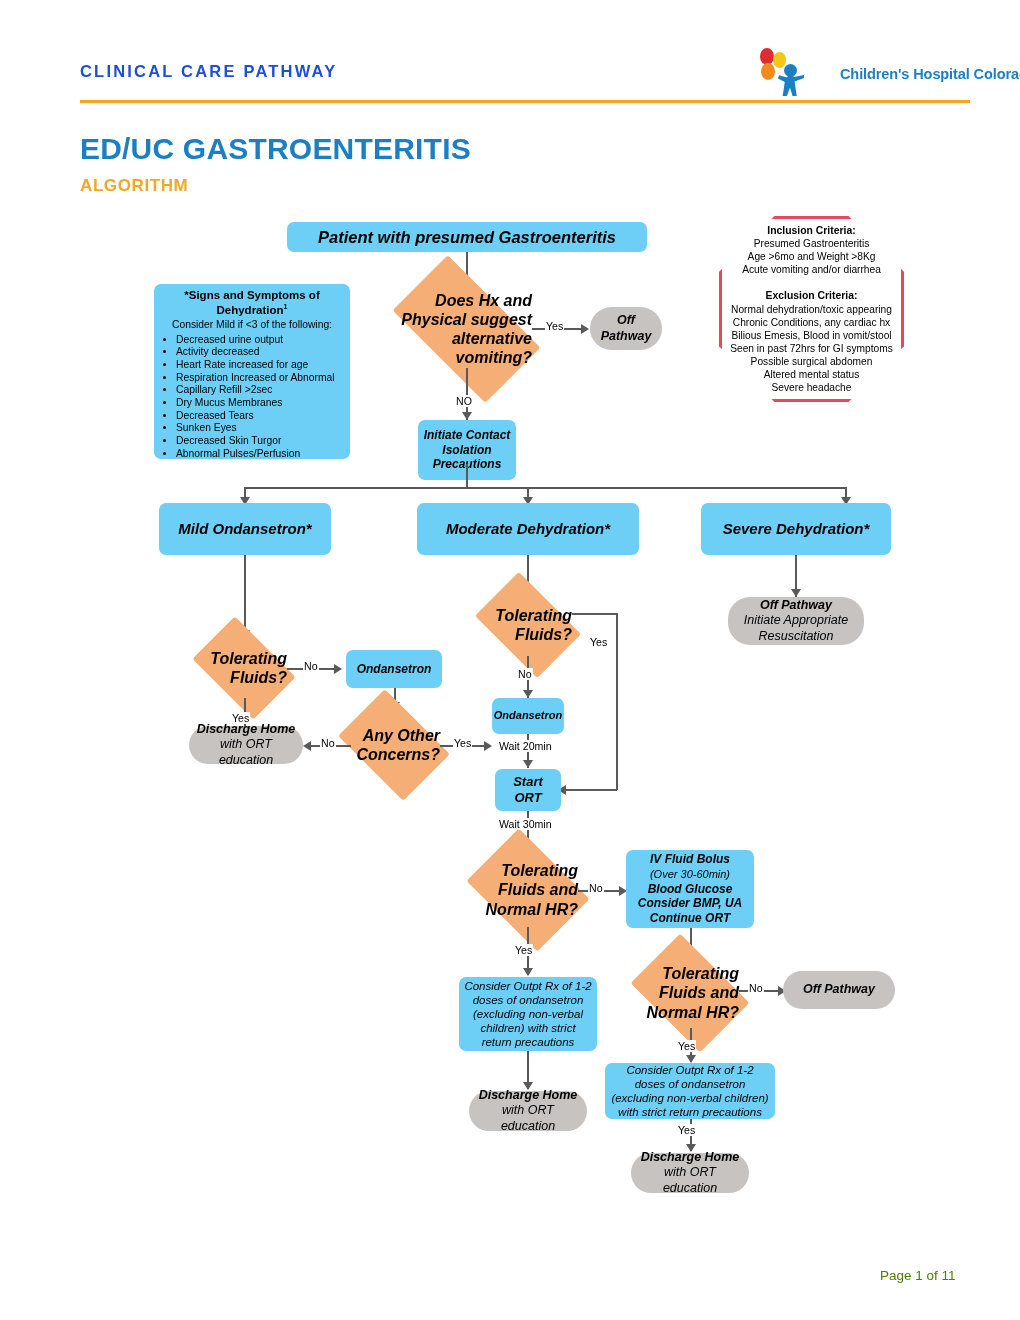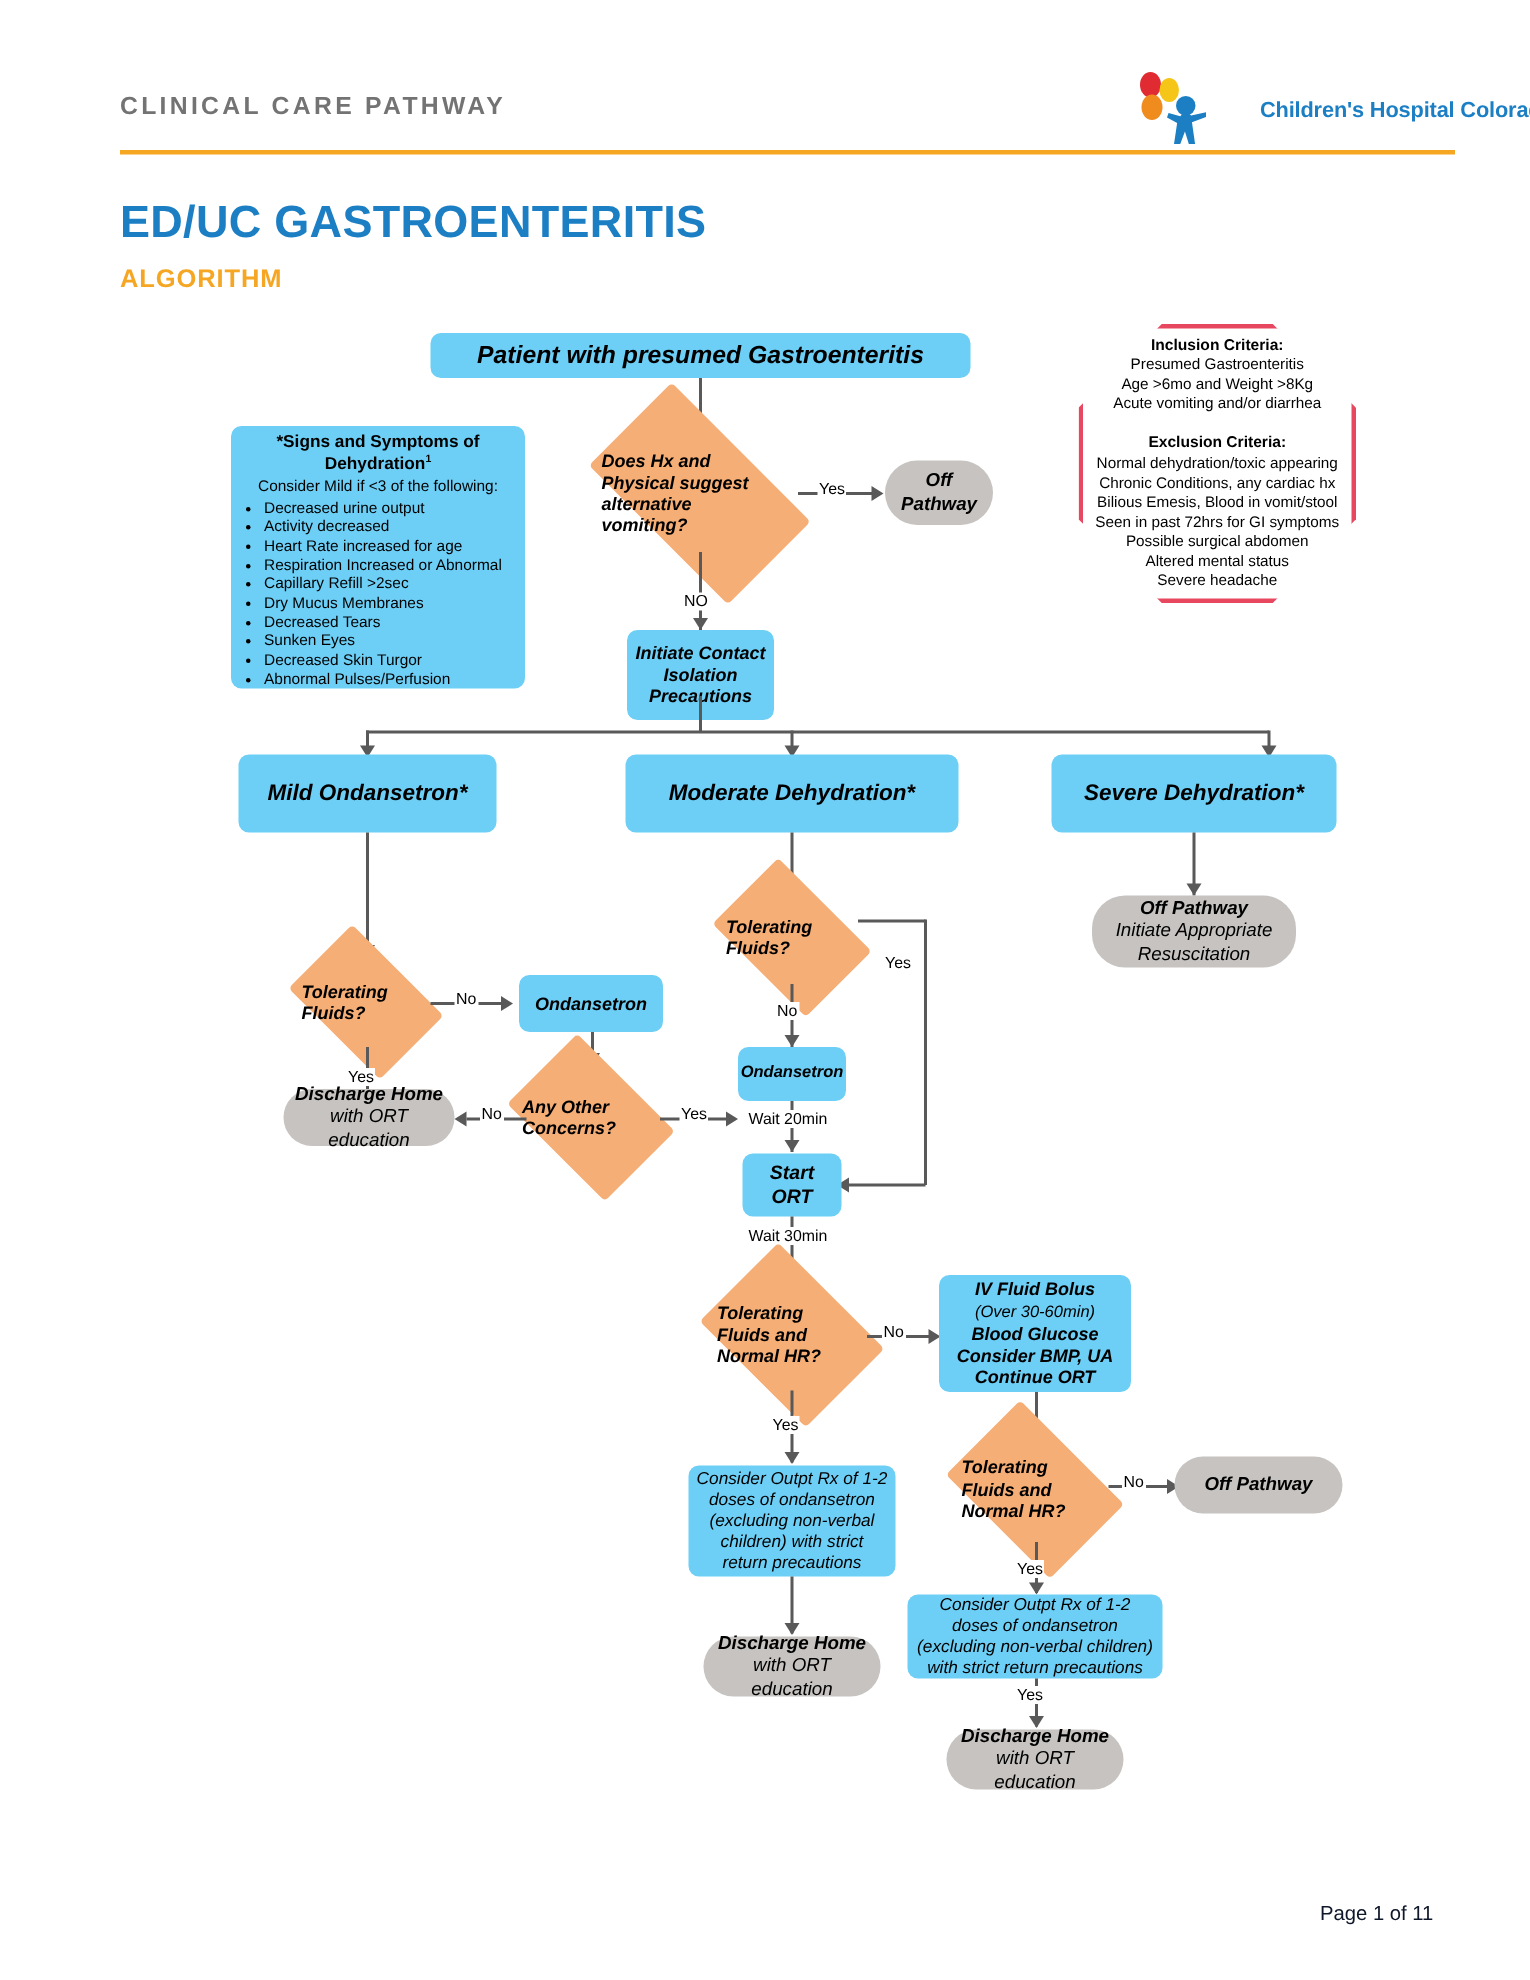--- a/index.html
+++ b/index.html
@@ -10,21 +10,21 @@
     position:relative;
     overflow:hidden;
     color:#000;
   }
   .page{position:absolute;left:0;top:0;width:1020px;height:1320px;}
 
   
   .hdr-title{
     position:absolute;left:80px;top:62px;
     font-size:16.5px;font-weight:bold;letter-spacing:2.2px;
-    color:#737373;
+    color:#1d4ed8;
   }
   .hdr-rule{
     position:absolute;left:80px;top:100px;width:890px;height:3px;
     background:#F5A623;
   }
   .doc-title{
     position:absolute;left:80px;top:132px;
     font-size:30px;font-weight:bold;color:#1C7FC4;letter-spacing:.2px;
   }
   .doc-sub{
@@ -44,21 +44,21 @@
   .b3{left:13px;top:17px;width:14px;height:17px;background:#F08C1E;}
   .fig-head{position:absolute;left:36px;top:18px;width:13px;height:13px;border-radius:50%;background:#1C7FC4;}
   .fig-body{position:absolute;left:30px;top:28px;width:26px;height:22px;
     background:#1C7FC4;
     clip-path:polygon(46% 0%,62% 14%,100% 4%,100% 18%,64% 34%,72% 100%,56% 100%,46% 62%,34% 100%,18% 100%,26% 36%,0% 20%,4% 6%,34% 16%);
   }
 
   
   .footer{
     position:absolute;left:880px;top:1268px;
-    font-size:13.5px;color:#0f172a;
+    font-size:13.5px;color:#4d7c0f;
   }
 
   
   .node{position:absolute;box-sizing:border-box;display:flex;
         align-items:center;justify-content:center;text-align:center;font-style:italic;}
   .box{
     background:#6DCFF6;border-radius:7px;
     font-size:12px;font-weight:bold;line-height:1.22;
     padding:3px 5px;color:#000;
   }
@@ -70,22 +70,22 @@
   .diam{
     background:transparent;
   }
   .diam .dshape{
     position:absolute;left:0;top:0;width:100%;height:100%;
     background:#F5AE76;
     transform:rotate(45deg);
     border-radius:3px;
   }
   .diam .dtext{
-    position:relative;z-index:2;width:135%;text-align:left;
-    font-size:12px;font-weight:bold;line-height:1.2;color:#000;
+    position:relative;z-index:2;width:135%;text-align:right;
+    font-size:16px;font-weight:bold;line-height:1.2;color:#000;
   }
   .octa{
     position:absolute;box-sizing:border-box;
     background:#fff;
     border:3px solid #E8485F;
     clip-path:polygon(30% 0,70% 0,100% 30%,100% 70%,70% 100%,30% 100%,0 70%,0 30%);
     display:flex;align-items:center;justify-content:center;
   }
   .octa-in{width:100%;text-align:center;font-size:10.2px;line-height:1.28;color:#000;}
   .octa-in b{font-size:10.4px;}

